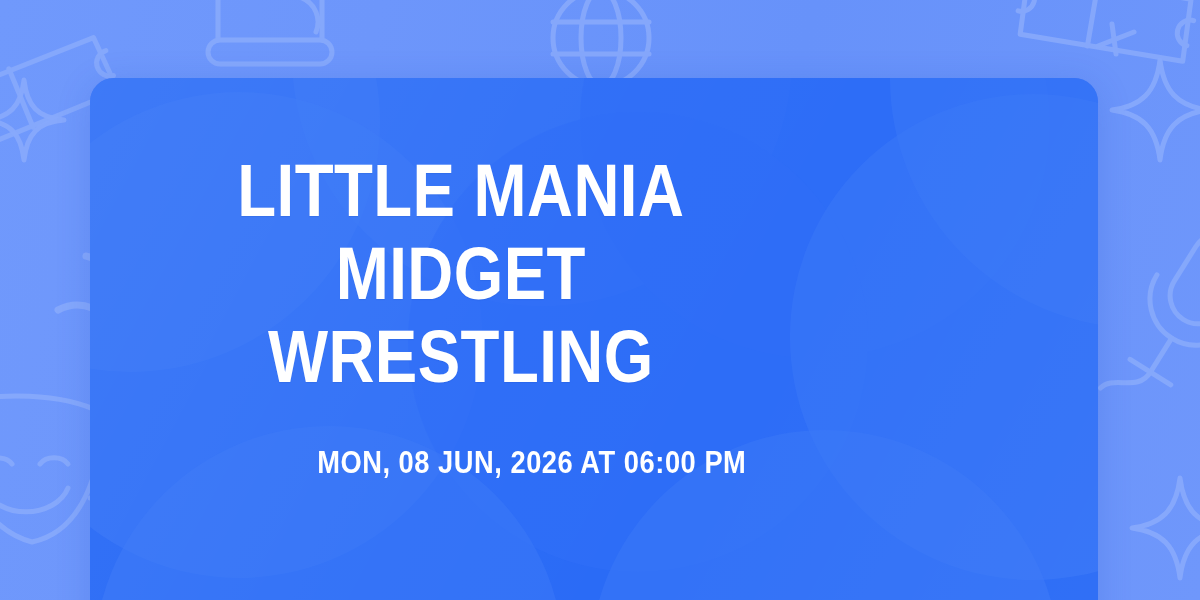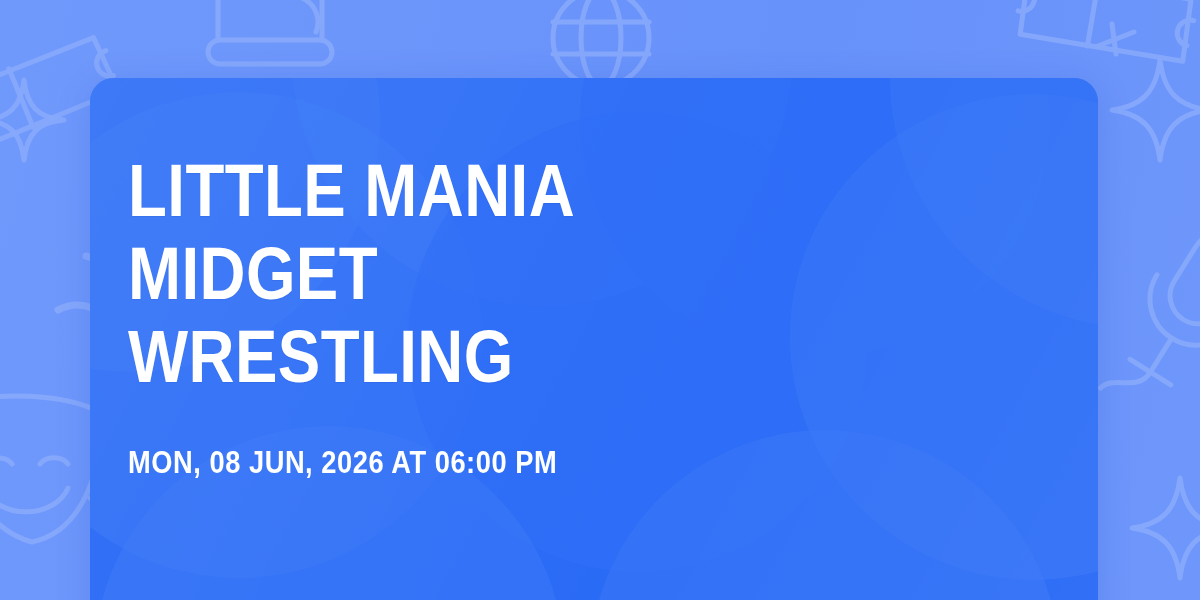--- a/index.html
+++ b/index.html
@@ -79,23 +79,24 @@
     background: linear-gradient(118deg,
       rgba(255,255,255,0.055) 0%,
       rgba(255,255,255,0.012) 38%,
       rgba(255,255,255,0.000) 62%,
       rgba(255,255,255,0.030) 100%);
   }
 
   
   .card-content {
     position: absolute;
-    left: 38px;
+    left: 44px;
     top: 72px;
     right: 60px;
+    text-align: center;
   }
 
   .event-title {
     margin: 0;
     color: #ffffff;
     font-family: "Liberation Sans Narrow", "Liberation Sans", sans-serif;
     font-size: 74px;
     font-weight: 700;
     line-height: 1.12;
     letter-spacing: 0.5px;

